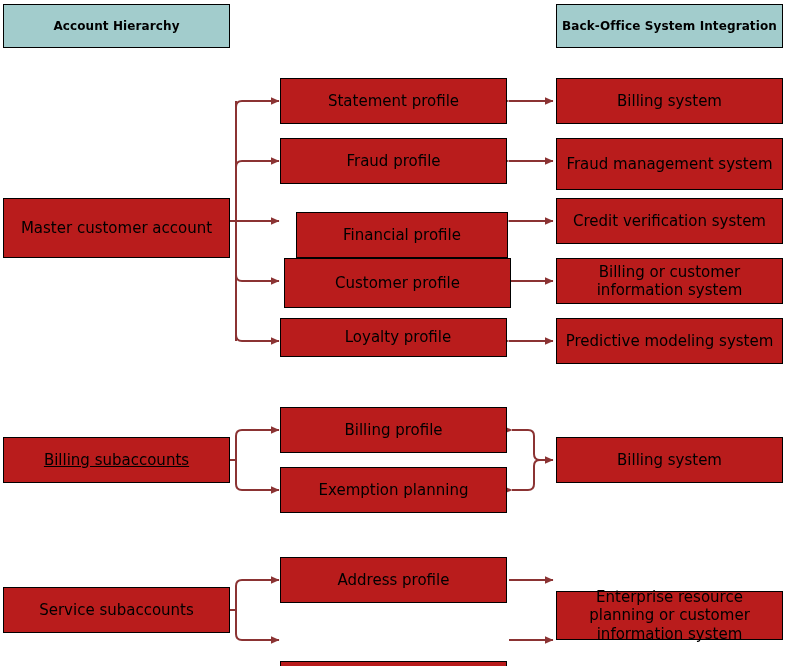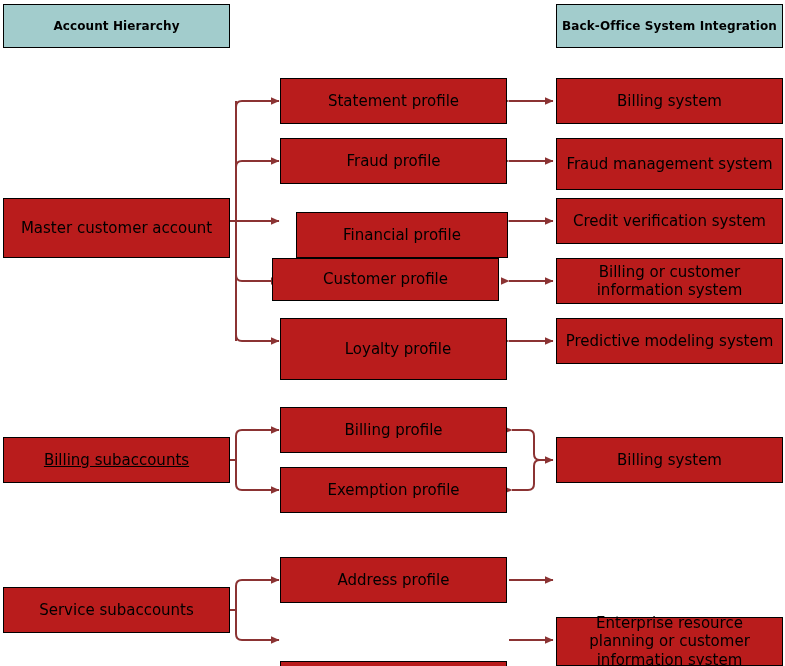--- a/index.html
+++ b/index.html
@@ -73,34 +73,34 @@
 
   <div class="node box" style="left:280px;top:78px;width:227px;height:46px;">Statement profile</div>
   <div class="node box" style="left:556px;top:78px;width:227px;height:46px;">Billing system</div>
 
   <div class="node box" style="left:280px;top:138px;width:227px;height:46px;">Fraud profile</div>
   <div class="node box" style="left:556px;top:138px;width:227px;height:52px;">Fraud management system</div>
 
   <div class="node box" style="left:280px;top:212px;width:212px;height:46px;margin-left:16px;">Financial profile</div>
   <div class="node box" style="left:556px;top:198px;width:227px;height:46px;">Credit verification system</div>
 
-  <div class="node box" style="left:272px;top:258px;width:227px;height:43px;">Customer profile</div>
+  <div class="node box" style="left:284px;top:258px;width:227px;height:50px;">Customer profile</div>
   <div class="node box two-line" style="left:556px;top:258px;width:227px;height:46px;">Billing or customer information system</div>
 
-  <div class="node box" style="left:280px;top:318px;width:227px;height:62px;padding-left:9px;">Loyalty profile</div>
+  <div class="node box" style="left:280px;top:318px;width:227px;height:39px;padding-left:9px;">Loyalty profile</div>
   <div class="node box" style="left:556px;top:318px;width:227px;height:46px;">Predictive modeling system</div>
 
   <div class="node box" style="left:3px;top:437px;width:227px;height:46px;text-decoration:underline;">Billing subaccounts</div>
 
   <div class="node box" style="left:280px;top:407px;width:227px;height:46px;">Billing profile</div>
 
-  <div class="node box" style="left:280px;top:467px;width:227px;height:46px;">Exemption profile</div>
+  <div class="node box" style="left:280px;top:467px;width:227px;height:46px;">Exemption planning</div>
 
   <div class="node box" style="left:556px;top:437px;width:227px;height:46px;">Billing system</div>
 
   <div class="node box" style="left:3px;top:587px;width:227px;height:46px;">Service subaccounts</div>
 
   <div class="node box" style="left:280px;top:557px;width:227px;height:46px;">Address profile</div>
 
   <div class="node box" style="left:280px;top:617px;width:227px;height:46px;margin-top:44px;">Site profile</div>
-  <div class="node box two-line" style="left:556px;top:617px;width:227px;height:49px;">Enterprise resource planning or customer information system</div>
+  <div class="node box two-line" style="left:556px;top:591px;width:227px;height:49px;">Enterprise resource planning or customer information system</div>
 
 </div>
 
 </body></html>

